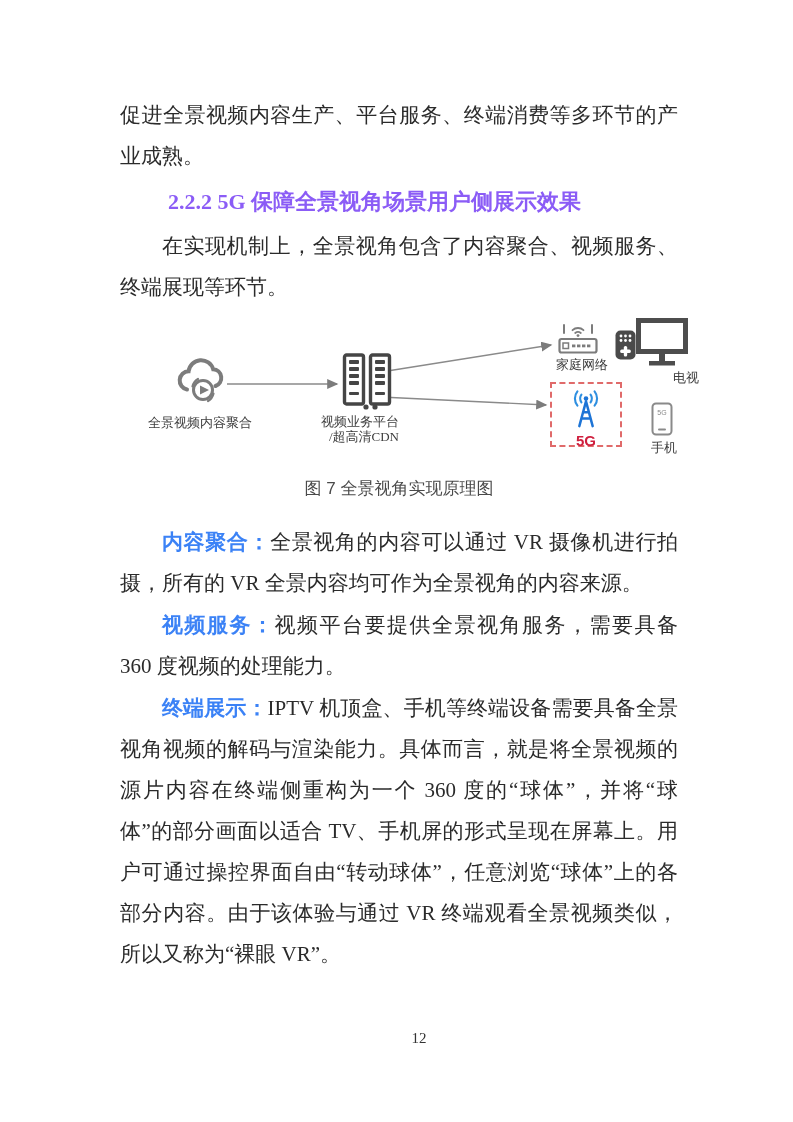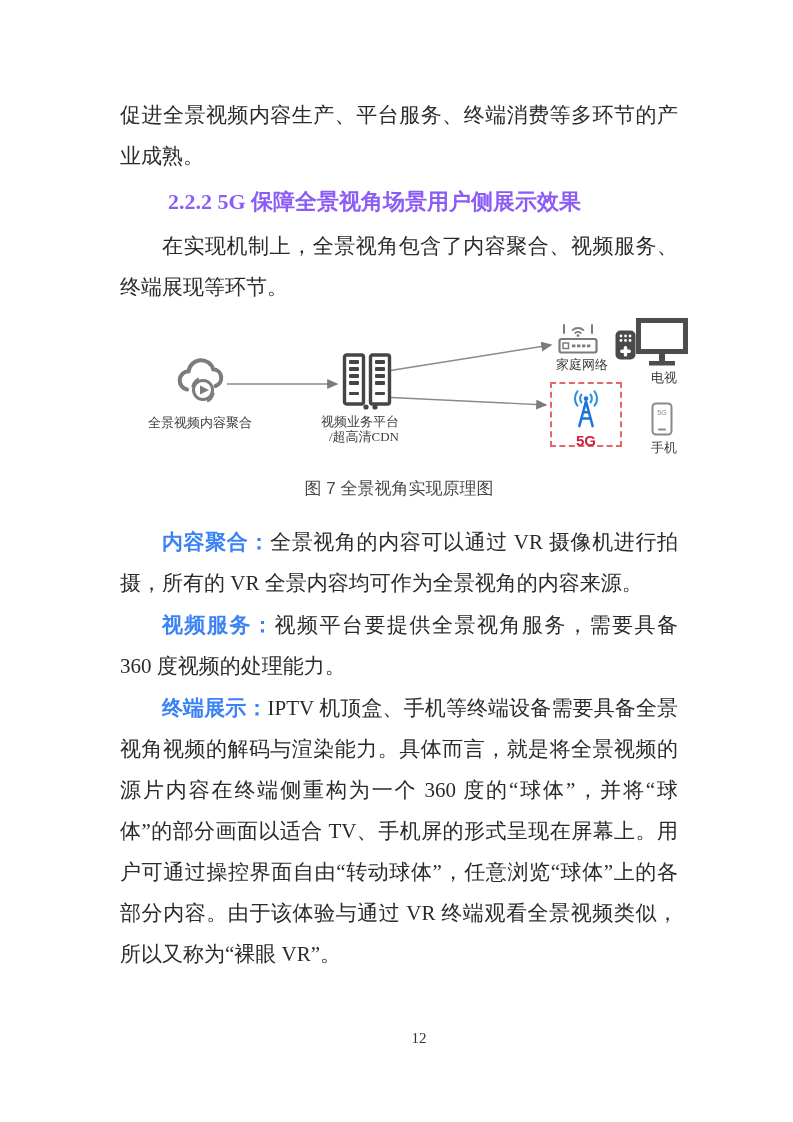--- a/index.html
+++ b/index.html
@@ -185,21 +185,21 @@
       </div>
 
       <div class="ficon" style="left:514px;top:0px;">
         <svg width="56" height="52" viewBox="0 0 56 52">
           <rect x="2" y="2" width="52" height="36" fill="#4d4d4d"></rect>
           <rect x="7" y="7" width="42" height="26" fill="#ffffff"></rect>
           <rect x="25" y="38" width="6" height="7" fill="#4d4d4d"></rect>
           <rect x="15" y="45" width="26" height="4.5" fill="#4d4d4d"></rect>
         </svg>
       </div>
-      <div class="flabel" style="left:527px;top:54px;width:30px;">电视</div>
+      <div class="flabel" style="left:549px;top:54px;width:30px;">电视</div>
 
       <div class="dashed-box" style="left:430px;top:66px;width:72px;height:65px;">
         <svg width="40" height="40" viewBox="0 0 40 42" style="margin-top:5px;">
           <circle cx="20" cy="10" r="2.4" fill="#1d74d6"></circle>
           <path d="M15.2 6a7 7 0 0 0 0 8" fill="none" stroke="#2e8fe0" stroke-width="2.2" stroke-linecap="round"></path>
           <path d="M24.8 6a7 7 0 0 1 0 8" fill="none" stroke="#2e8fe0" stroke-width="2.2" stroke-linecap="round"></path>
           <path d="M11 2.5a12 12 0 0 0 0 15" fill="none" stroke="#2e8fe0" stroke-width="2.2" stroke-linecap="round"></path>
           <path d="M29 2.5a12 12 0 0 1 0 15" fill="none" stroke="#2e8fe0" stroke-width="2.2" stroke-linecap="round"></path>
           <path d="M20 13 L13 39 M20 13 L27 39 M15.6 31 L24.4 31 M17.3 24.5 L22.7 24.5" fill="none" stroke="#1d74d6" stroke-width="2.6" stroke-linecap="round" stroke-linejoin="round"></path>
         </svg>

